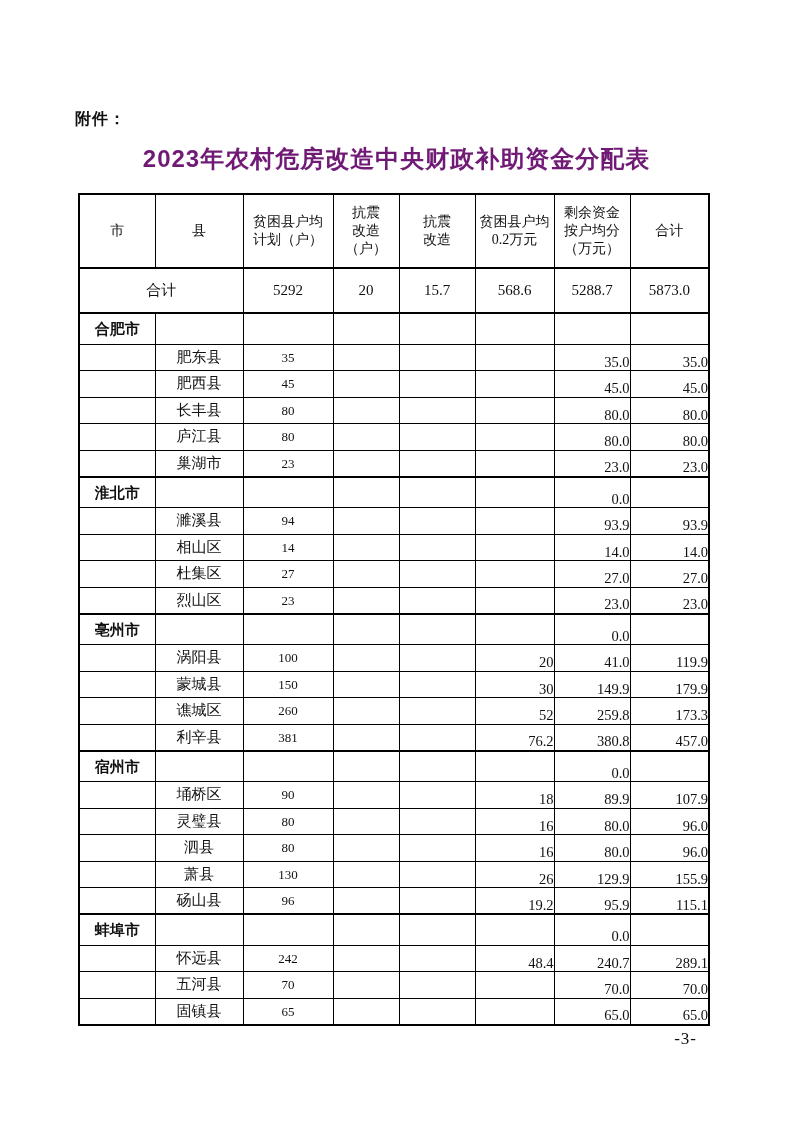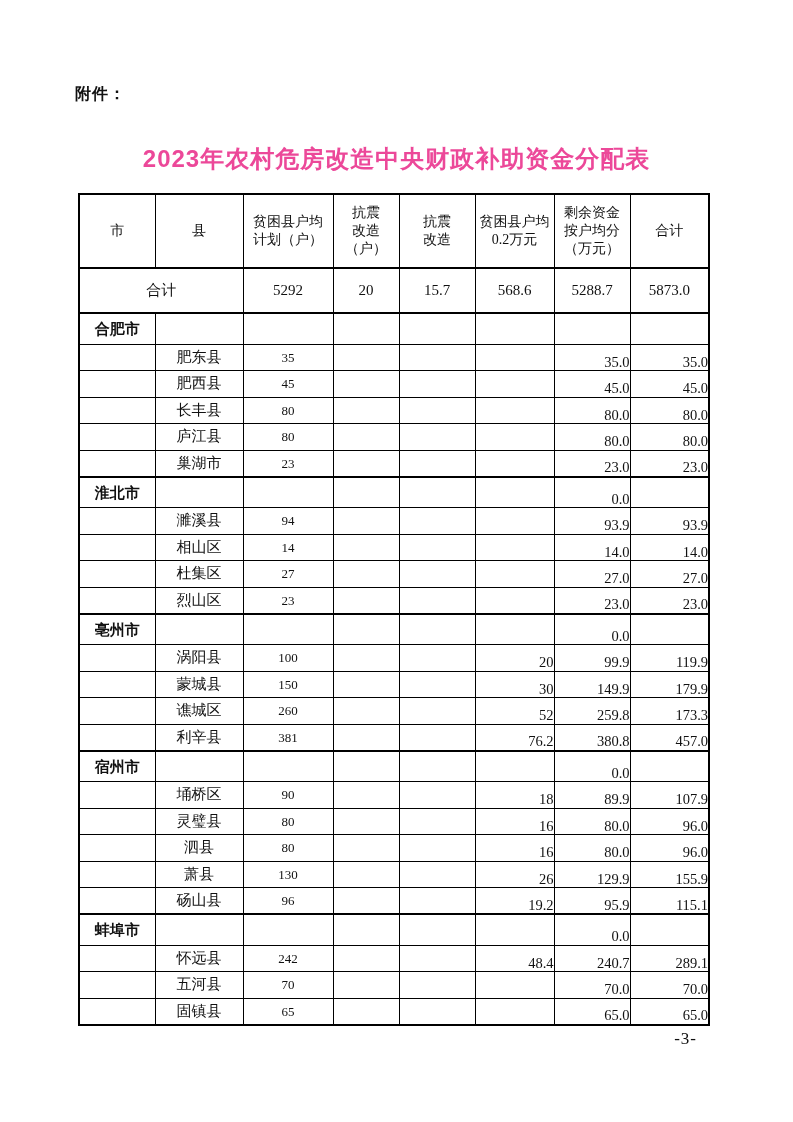--- a/index.html
+++ b/index.html
@@ -5,30 +5,30 @@
   html,body{margin:0;padding:0;background:#ffffff;}
   .page{
     position:relative;
     width:793px;height:1122px;
     background:#ffffff;
     color:#111111;
     font-family:"Liberation Serif","DejaVu Serif",serif;
     overflow:hidden;
   }
   .attachment{
-    position:absolute;left:75px;top:84px;
+    position:absolute;left:75px;top:109px;
     font-family:"Liberation Sans","DejaVu Sans",sans-serif;
     font-weight:600;font-size:16px;letter-spacing:1px;text-align:right;
   }
   .title{
     position:absolute;left:0;right:0;top:143px;margin:0;
     text-align:center;
     font-family:"Liberation Sans","DejaVu Sans",sans-serif;
     font-weight:700;font-size:24px;letter-spacing:1px;
-    color:#ec4899;
+    color:#701a75;
   }
   table.alloc{
     position:absolute;left:78px;top:193px;
     width:630px;
     border-collapse:collapse;table-layout:fixed;
     border:2.3px solid #000;
   }
   table.alloc th,table.alloc td{
     border:1.4px solid #000;
     padding:0;overflow:hidden;
@@ -236,21 +236,21 @@
           <td class="num-right">0.0</td>
           <td class="num-right"></td>
         </tr>
         <tr class="county-row">
           <td class="name"></td>
           <td class="name">涡阳县</td>
           <td class="num-center">100</td>
           <td></td>
           <td></td>
           <td class="num-right">20</td>
-          <td class="num-right">99.9</td>
+          <td class="num-right">41.0</td>
           <td class="num-right">119.9</td>
         </tr>
         <tr class="county-row">
           <td class="name"></td>
           <td class="name">蒙城县</td>
           <td class="num-center">150</td>
           <td></td>
           <td></td>
           <td class="num-right">30</td>
           <td class="num-right">149.9</td>

